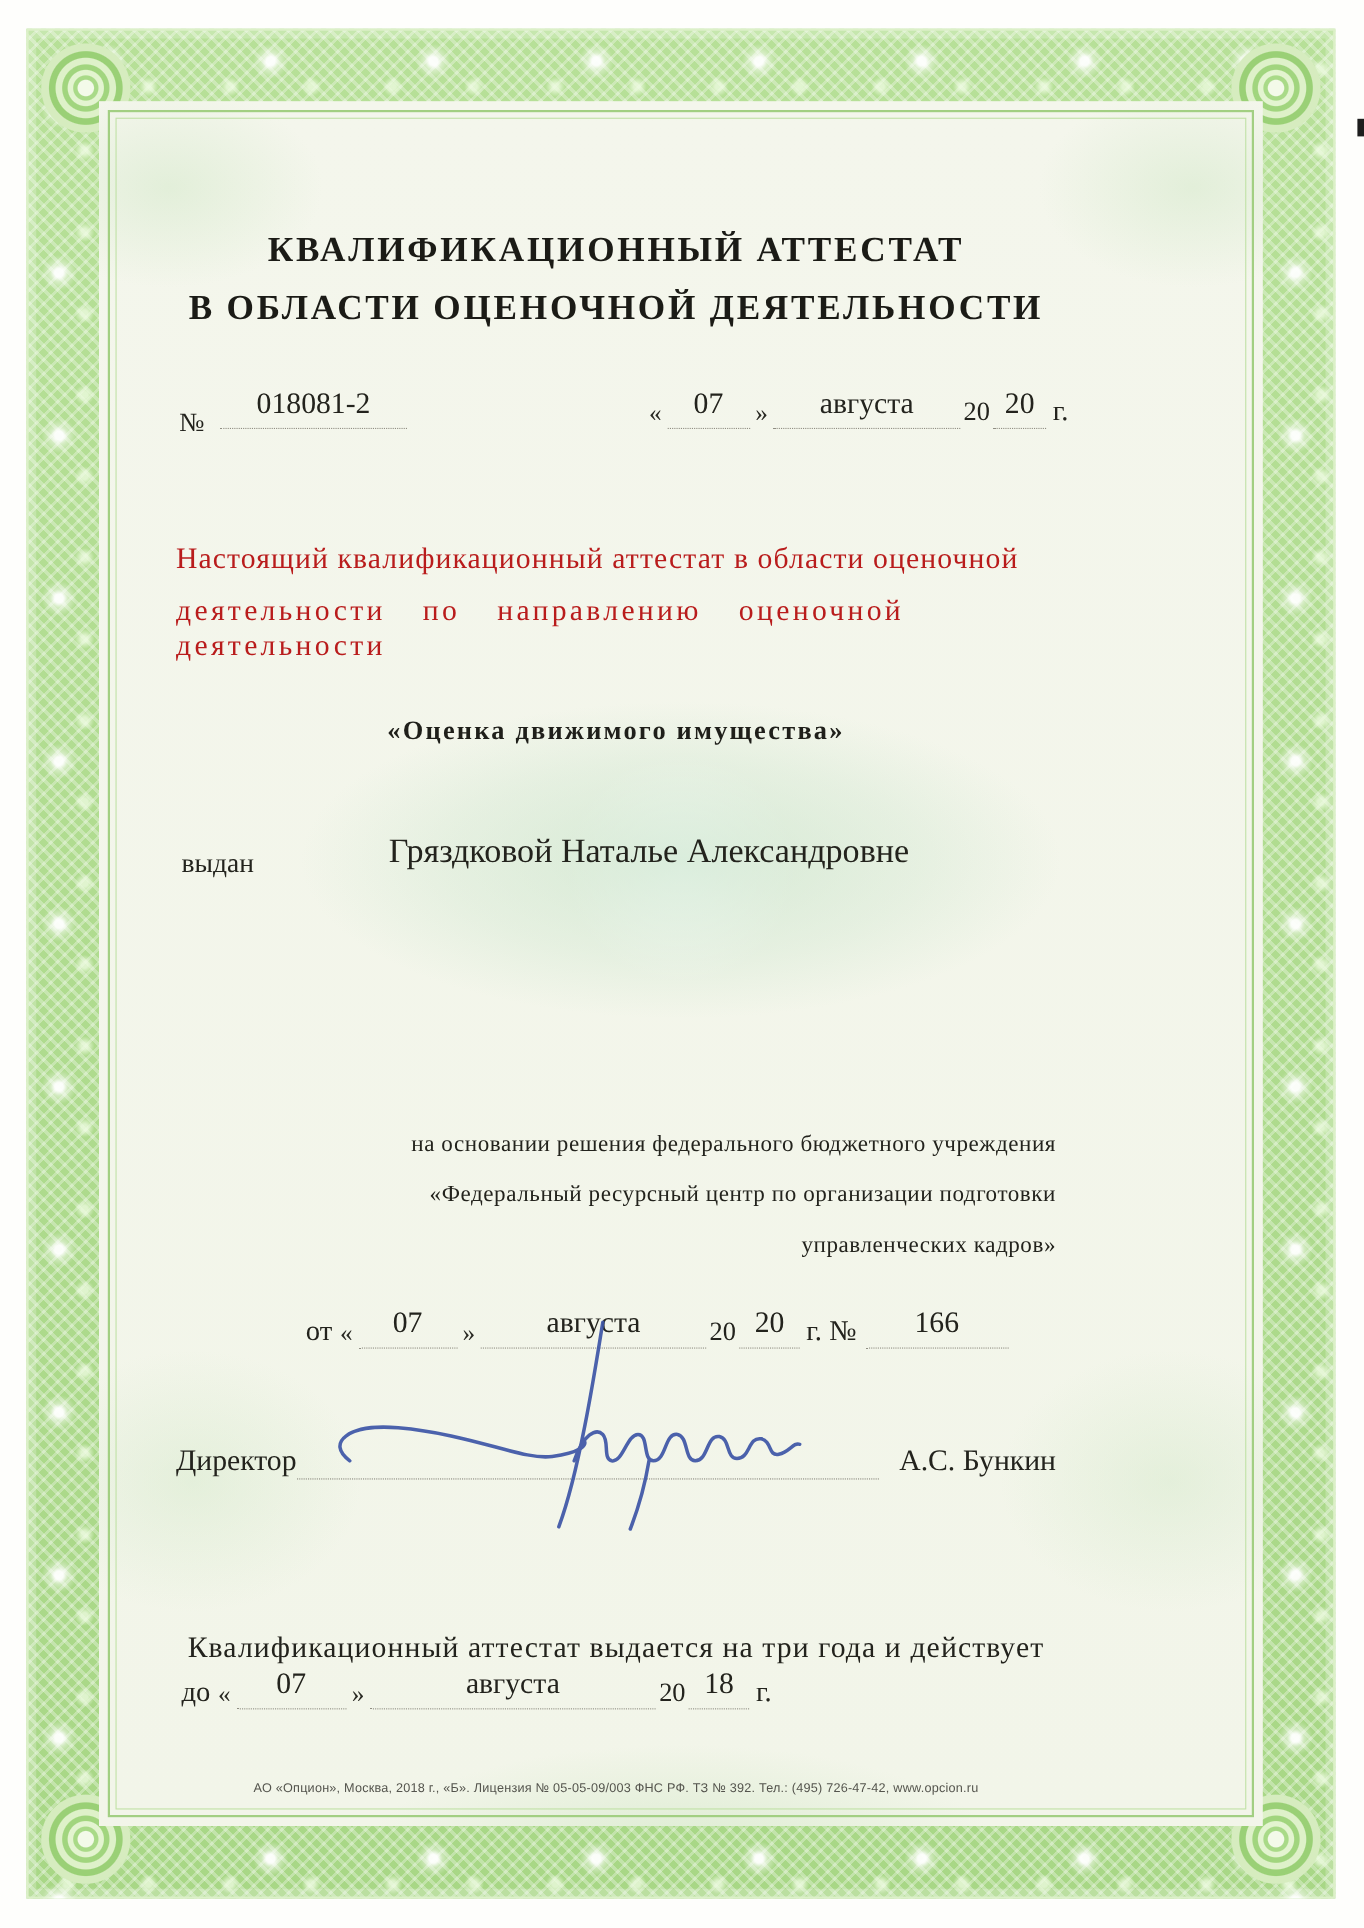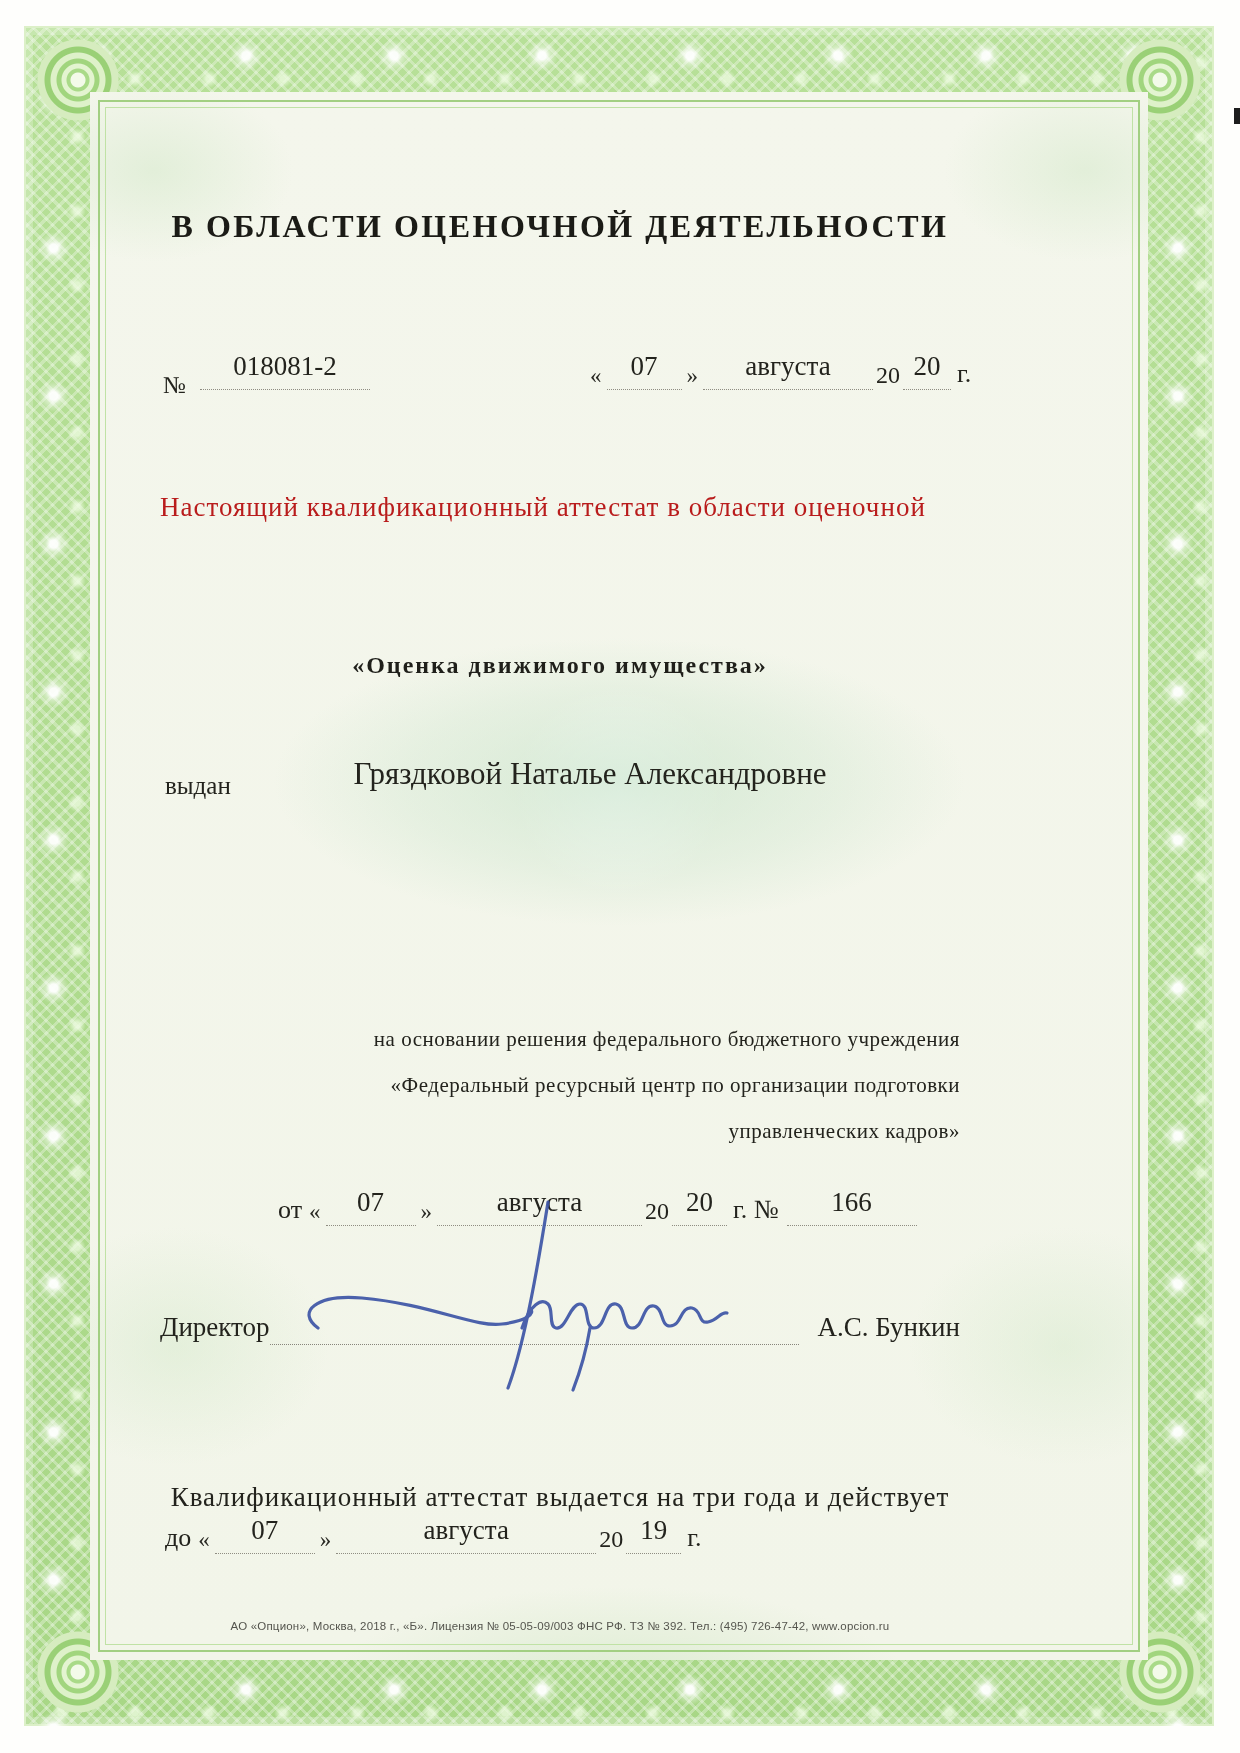--- a/index.html
+++ b/index.html
@@ -111,20 +111,21 @@
     <div class="corner br"></div>
     <div class="paper"></div>
     <div class="innerline"></div>
     <div class="innerline2"></div>
   </div>
   <div class="artifact"></div>
 
   <div class="content">
 
     <div class="title">
+      <div>КВАЛИФИКАЦИОННЫЙ АТТЕСТАТ</div>
       <div>В ОБЛАСТИ ОЦЕНОЧНОЙ ДЕЯТЕЛЬНОСТИ</div>
     </div>
 
     <div class="numrow">
       <span class="nosym">№</span>
       <div class="numcell">
         <div class="fillrow">
           <span class="cell w170"><span class="v">018081-2</span></span>
         </div>
       </div>
@@ -136,20 +137,21 @@
           <span class="cell w170m"><span class="v">августа</span></span>
           <span class="pre">20</span>
           <span class="cell w48"><span class="v">20</span></span>
           <span class="suf">г.</span>
         </div>
       </div>
     </div>
 
     <div class="intro">
       <div class="l1">Настоящий квалификационный аттестат в области оценочной</div>
+      <div class="l2">деятельности по направлению оценочной деятельности</div>
     </div>
 
     <div class="quote">«Оценка движимого имущества»</div>
 
     <div class="issuedrow">
       <span class="issuedlabel">выдан</span>
       <div class="issuedname">Гряздковой Наталье Александровне</div>
     </div>
 
     <div class="basis">
@@ -189,21 +191,21 @@
 
     <div class="valid1">Квалификационный аттестат выдается на три года и действует</div>
     <div class="validrow">
       <div class="fillrow">
         <span class="suf" style="margin-left:0;margin-right:2px;">до</span>
         <span class="q">«</span>
         <span class="cell w100"><span class="v">07</span></span>
         <span class="q">»</span>
         <span class="cell w260"><span class="v">августа</span></span>
         <span class="pre">20</span>
-        <span class="cell w55"><span class="v">19</span></span>
+        <span class="cell w55"><span class="v">18</span></span>
         <span class="suf">г.</span>
       </div>
     </div>
 
     <div class="fineprint">АО «Опцион», Москва, 2018 г., «Б». Лицензия № 05-05-09/003 ФНС РФ. ТЗ № 392. Тел.: (495) 726-47-42, www.opcion.ru</div>
 
   </div>
 </div>
 
 </body></html>

